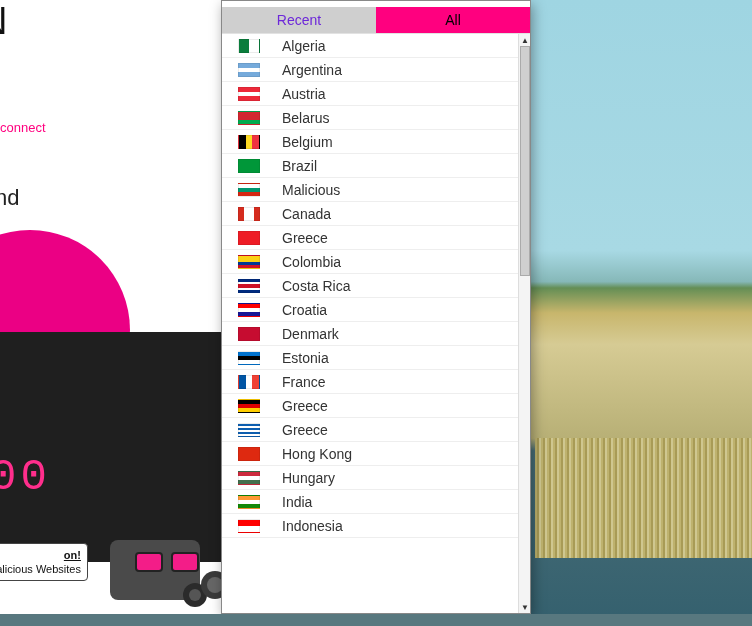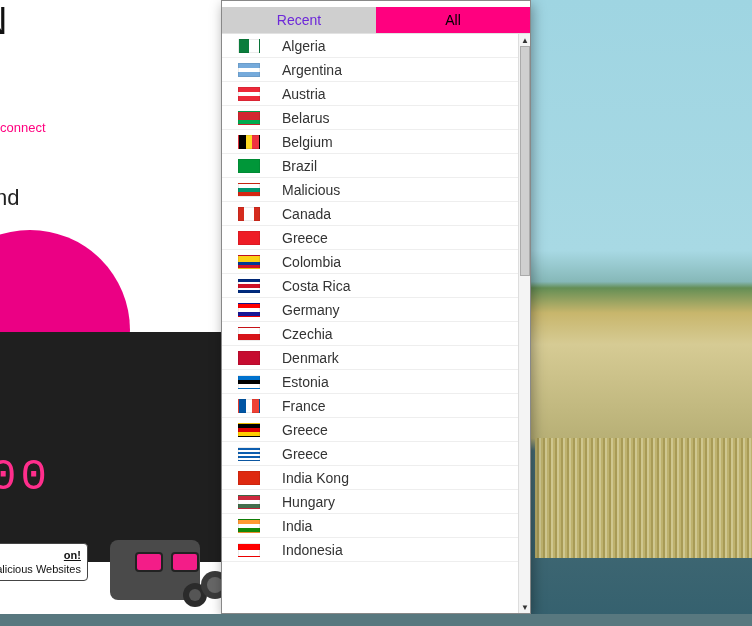--- a/index.html
+++ b/index.html
@@ -268,25 +268,21 @@
         <div class="row">
           <span class="flag co"></span>
           <span>Colombia</span>
         </div>
         <div class="row">
           <span class="flag cr"></span>
           <span>Costa Rica</span>
         </div>
         <div class="row">
           <span class="flag hr"></span>
-          <span>Germany</span>
-        </div>
-        <div class="row">
-          <span class="flag cz"></span>
-          <span>Czechia</span>
+          <span>Croatia</span>
         </div>
         <div class="row">
           <span class="flag dk"></span>
           <span>Denmark</span>
         </div>
         <div class="row">
           <span class="flag ee"></span>
           <span>Estonia</span>
         </div>
         <div class="row">
@@ -296,21 +292,21 @@
         <div class="row">
           <span class="flag de"></span>
           <span>Greece</span>
         </div>
         <div class="row">
           <span class="flag gr"></span>
           <span>Greece</span>
         </div>
         <div class="row">
           <span class="flag hk"></span>
-          <span>India Kong</span>
+          <span>Hong Kong</span>
         </div>
         <div class="row">
           <span class="flag hu"></span>
           <span>Hungary</span>
         </div>
         <div class="row">
           <span class="flag in"></span>
           <span>India</span>
         </div>
         <div class="row">

